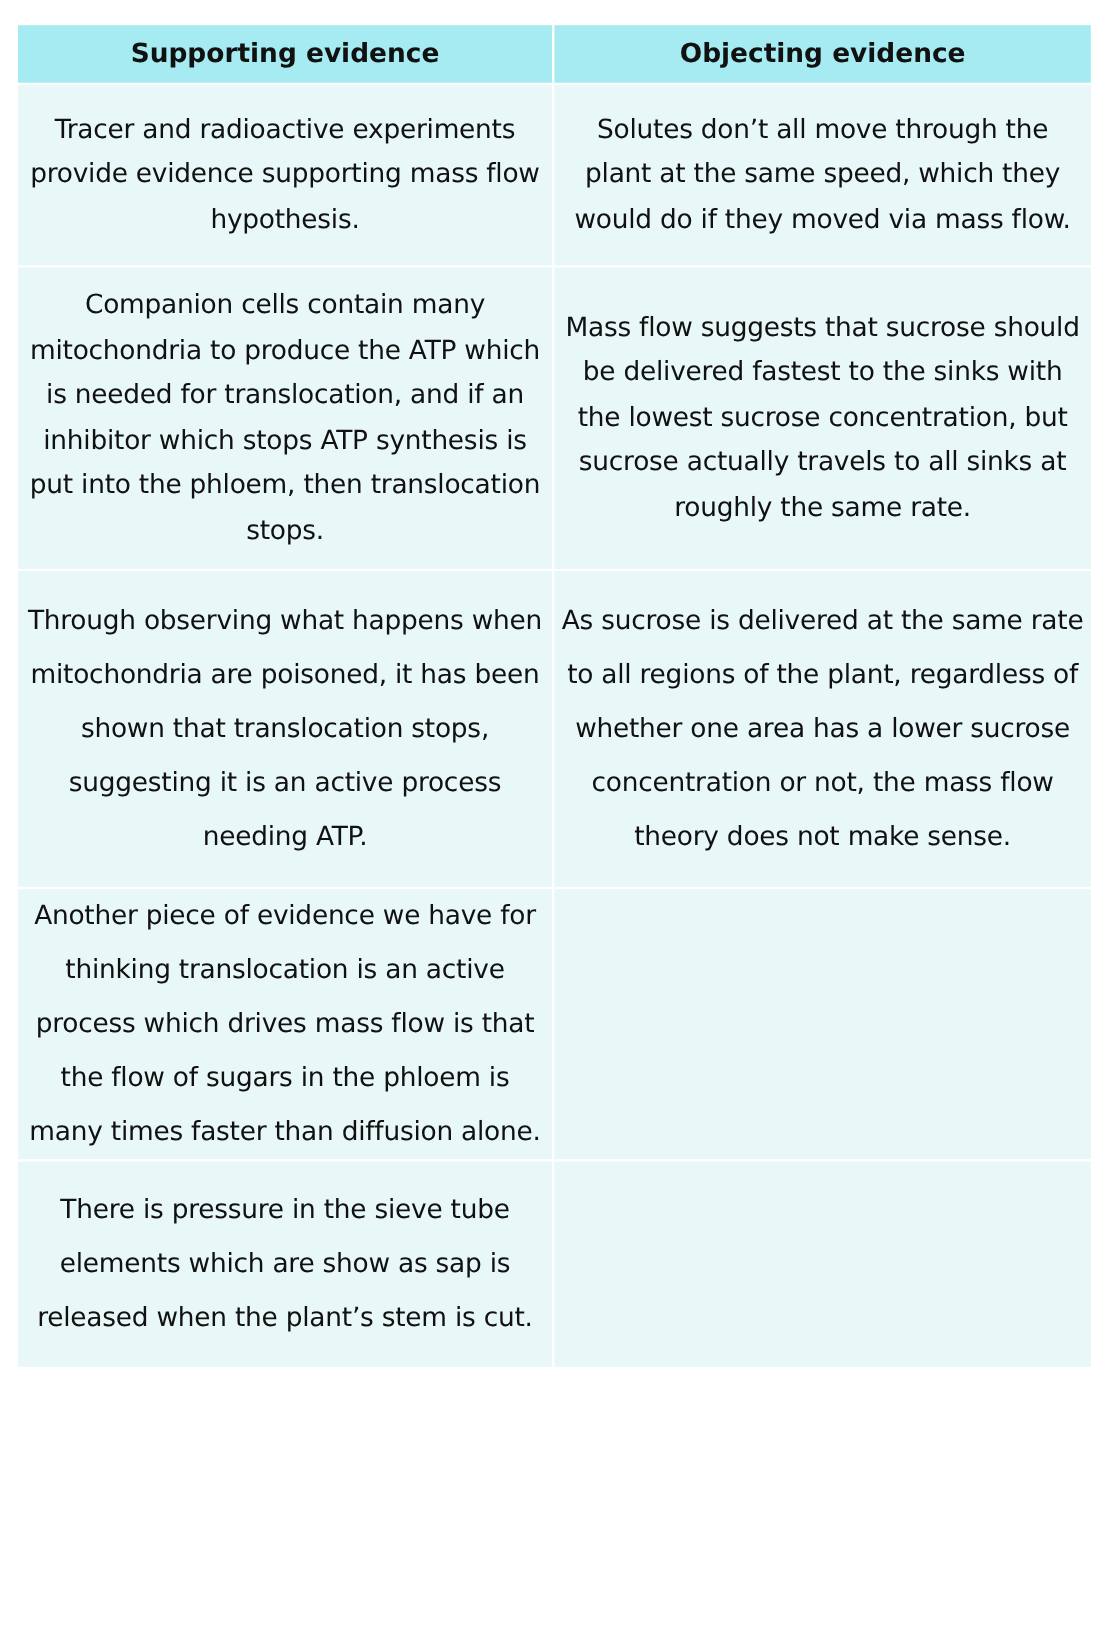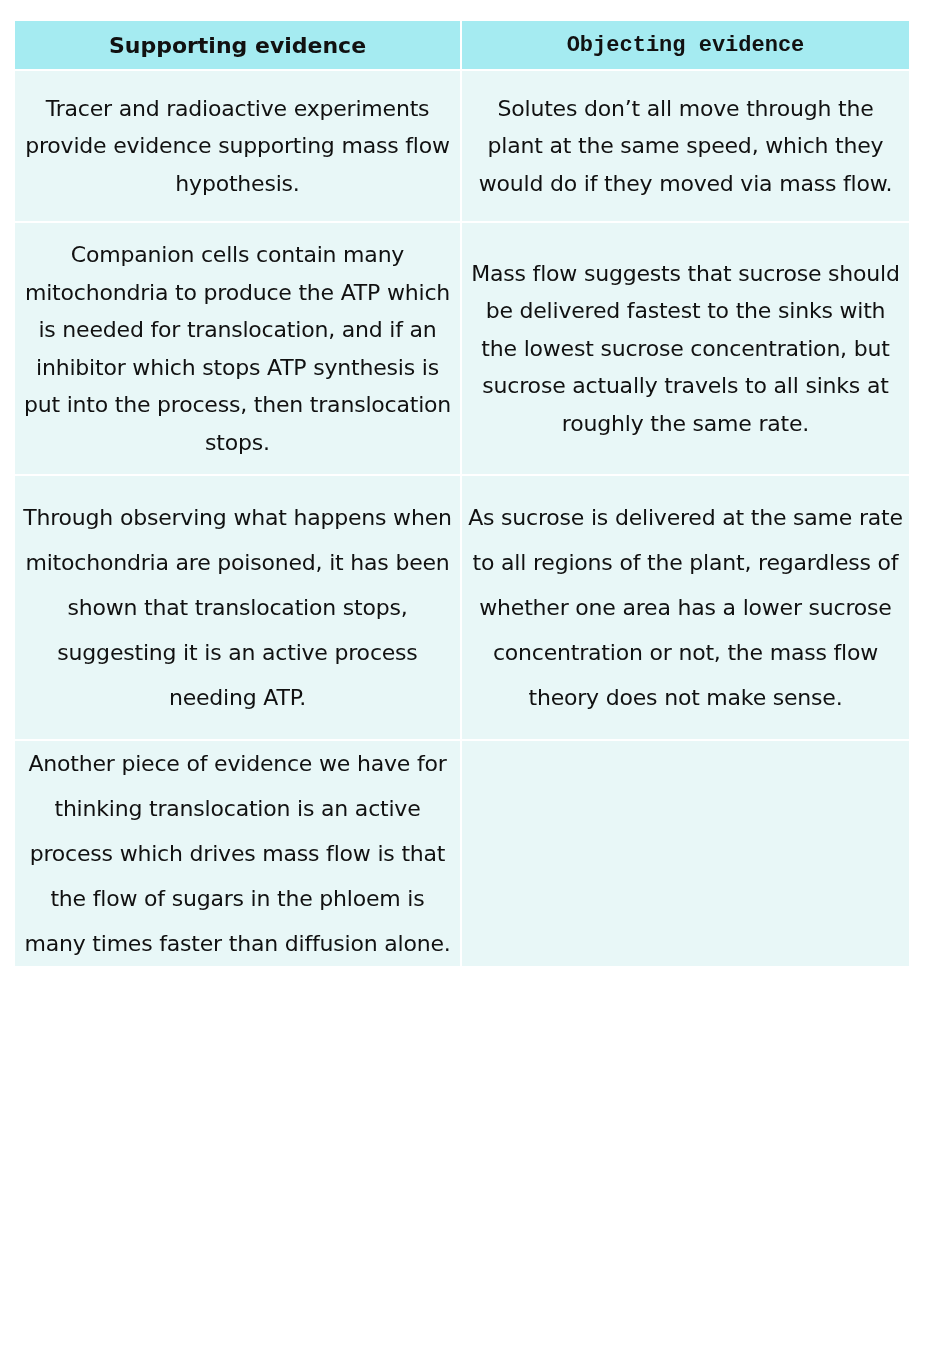--- a/index.html
+++ b/index.html
@@ -29,21 +29,21 @@
       background: #a5ebf1;
       height: 49px;
       font-weight: bold;
       font-size: 22px;
       text-align: center;
       vertical-align: middle;
       padding: 0 6px;
       border-right: 2px solid #ffffff;
       box-sizing: border-box;
     }
-    .evidence-table th:last-child { border-right: none; font-family: Liberation Mono, monospace; }
+    .evidence-table th:last-child { border-right: none; }
     .evidence-table td {
       background: #e8f7f7;
       text-align: center;
       vertical-align: middle;
       font-size: 22px;
       padding: 0 6px;
       border-top: 2px solid #ffffff;
       border-right: 2px solid #ffffff;
       box-sizing: border-box;
       letter-spacing: -0.2px;
@@ -71,25 +71,29 @@
       <th>Supporting evidence</th>
       <th>Objecting evidence</th>
     </tr>
   </thead>
   <tbody>
     <tr class="r1">
       <td class="lh-tight">Tracer and radioactive experiments provide evidence supporting mass flow hypothesis.</td>
       <td class="lh-tight">Solutes don’t all move through the plant at the same speed, which they would do if they moved via mass flow.</td>
     </tr>
     <tr class="r2">
-      <td class="lh-tight">Companion cells contain many mitochondria to produce the ATP which is needed for translocation, and if an inhibitor which stops ATP synthesis is put into the process, then translocation stops.</td>
+      <td class="lh-tight">Companion cells contain many mitochondria to produce the ATP which is needed for translocation, and if an inhibitor which stops ATP synthesis is put into the phloem, then translocation stops.</td>
       <td class="lh-tight">Mass flow suggests that sucrose should be delivered fastest to the sinks with the lowest sucrose concentration, but sucrose actually travels to all sinks at roughly the same rate.</td>
     </tr>
     <tr class="r4">
       <td class="lh-loose">Through observing what happens when mitochondria are poisoned, it has been shown that translocation stops, suggesting it is an active process needing ATP.</td>
       <td class="lh-loose">As sucrose is delivered at the same rate to all regions of the plant, regardless of whether one area has a lower sucrose concentration or not, the mass flow theory does not make sense.</td>
     </tr>
     <tr class="r5">
       <td class="lh-loose">Another piece of evidence we have for thinking translocation is an active process which drives mass flow is that the flow of sugars in the phloem is many times faster than diffusion alone.</td>
       <td class="lh-loose"></td>
     </tr>
+    <tr class="r6">
+      <td class="lh-loose">There is pressure in the sieve tube elements which are show as sap is released when the plant’s stem is cut.</td>
+      <td class="lh-loose"></td>
+    </tr>
   </tbody>
 </table>
 
 </body></html>

